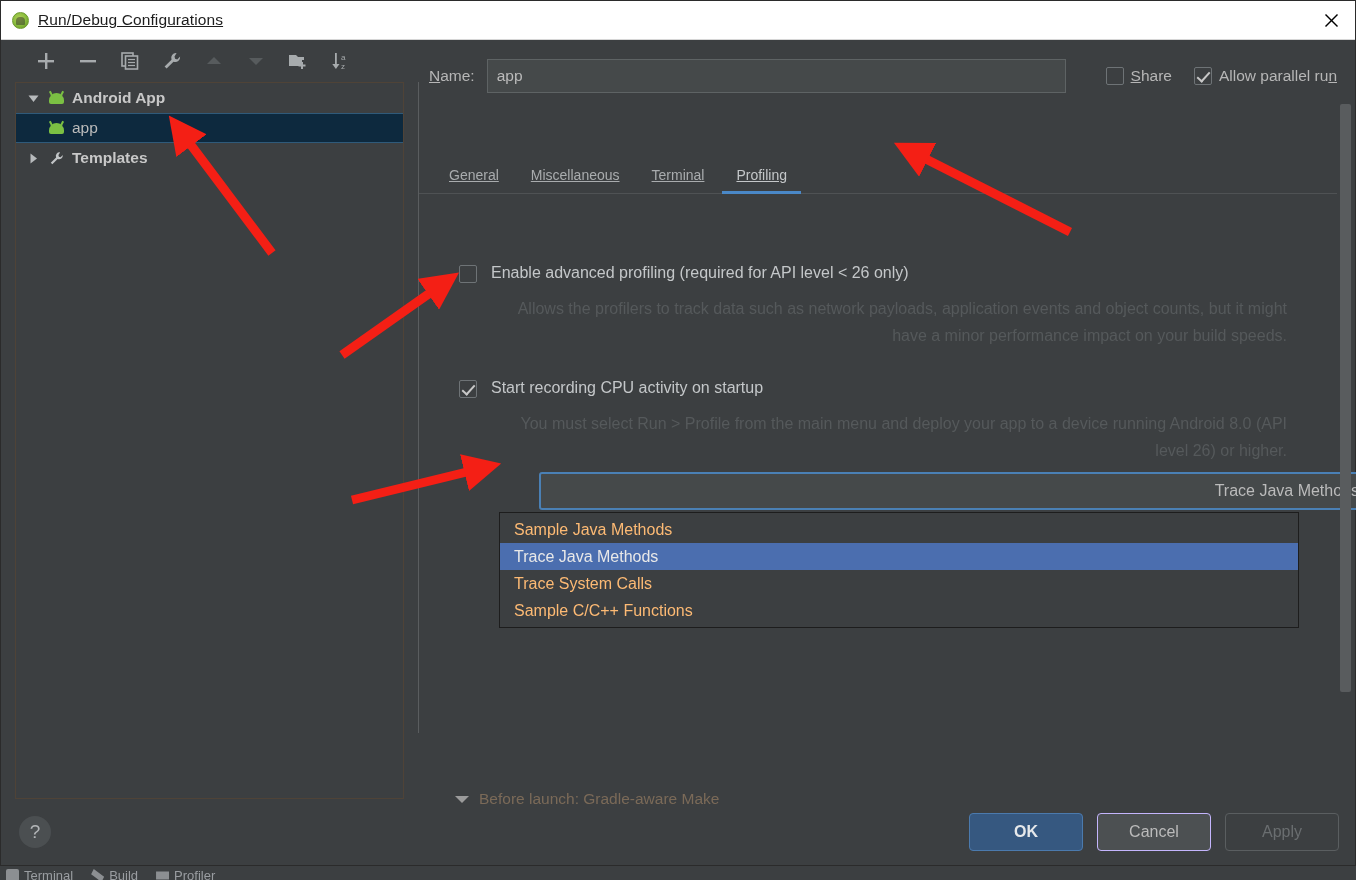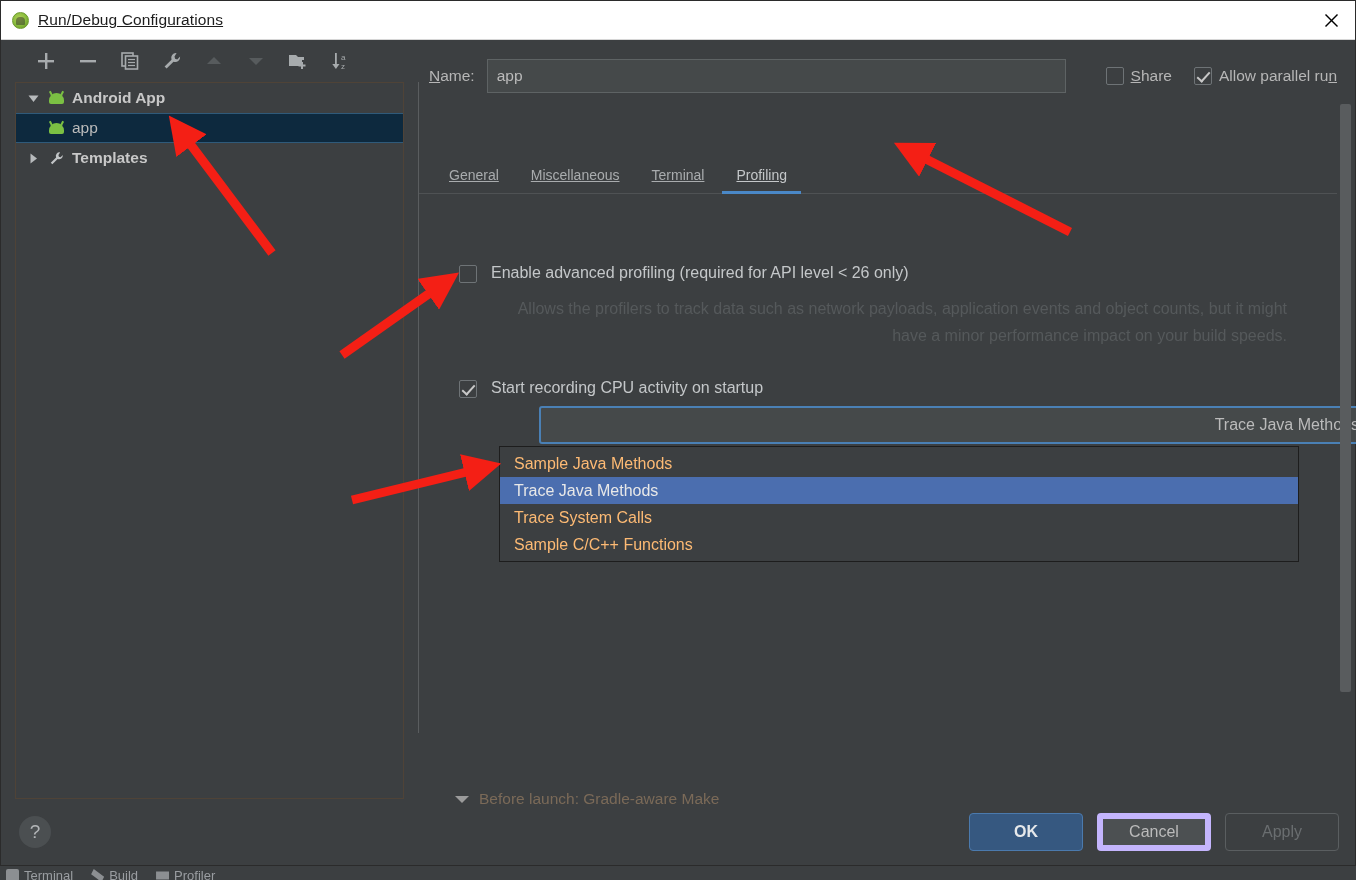--- a/index.html
+++ b/index.html
@@ -441,21 +441,21 @@
     display: flex; align-items: center; justify-content: center;
     font-size: 19px;
     cursor: pointer;
     flex: none;
   }
   .footer .spacer { flex: 1; }
   .btn {
     height: 38px;
     min-width: 114px;
     border-radius: 4px;
-    border: 6px solid #c4b5fd;
+    border: 1px solid #c4b5fd;
     background: #4c5052;
     color: #bbbbbb;
     font-size: 16px;
     font-family: "Liberation Sans", sans-serif;
     display: flex; align-items: center; justify-content: center;
     cursor: pointer;
     margin-left: 14px;
   }
   .btn.primary {
     background: #365880;
@@ -648,20 +648,21 @@
           <div class="opt-line">
             <span class="checkbox"></span>
             <span class="opt-text">Enable advanced profiling (required for API level &lt; 26 only)</span>
           </div>
           <div class="desc">Allows the profilers to track data such as network payloads, application events and object counts, but it might have a minor performance impact on your build speeds.</div>
 
           <div class="opt-line" style="margin-top:30px;">
             <span class="checkbox checked"></span>
             <span class="opt-text">Start recording CPU activity on startup</span>
           </div>
+          <div class="desc">You must select Run &gt; Profile from the main menu and deploy your app to a device running Android 8.0 (API level 26) or higher.</div>
 
           <div class="combo-wrap">
             <div class="combo">
               <span class="combo-value">Trace Java Methods</span>
               <span class="arrow"></span>
             </div>
 
             <div class="combo-popup">
               <div class="combo-item">Sample Java Methods</div>
               <div class="combo-item sel">Trace Java Methods</div>

